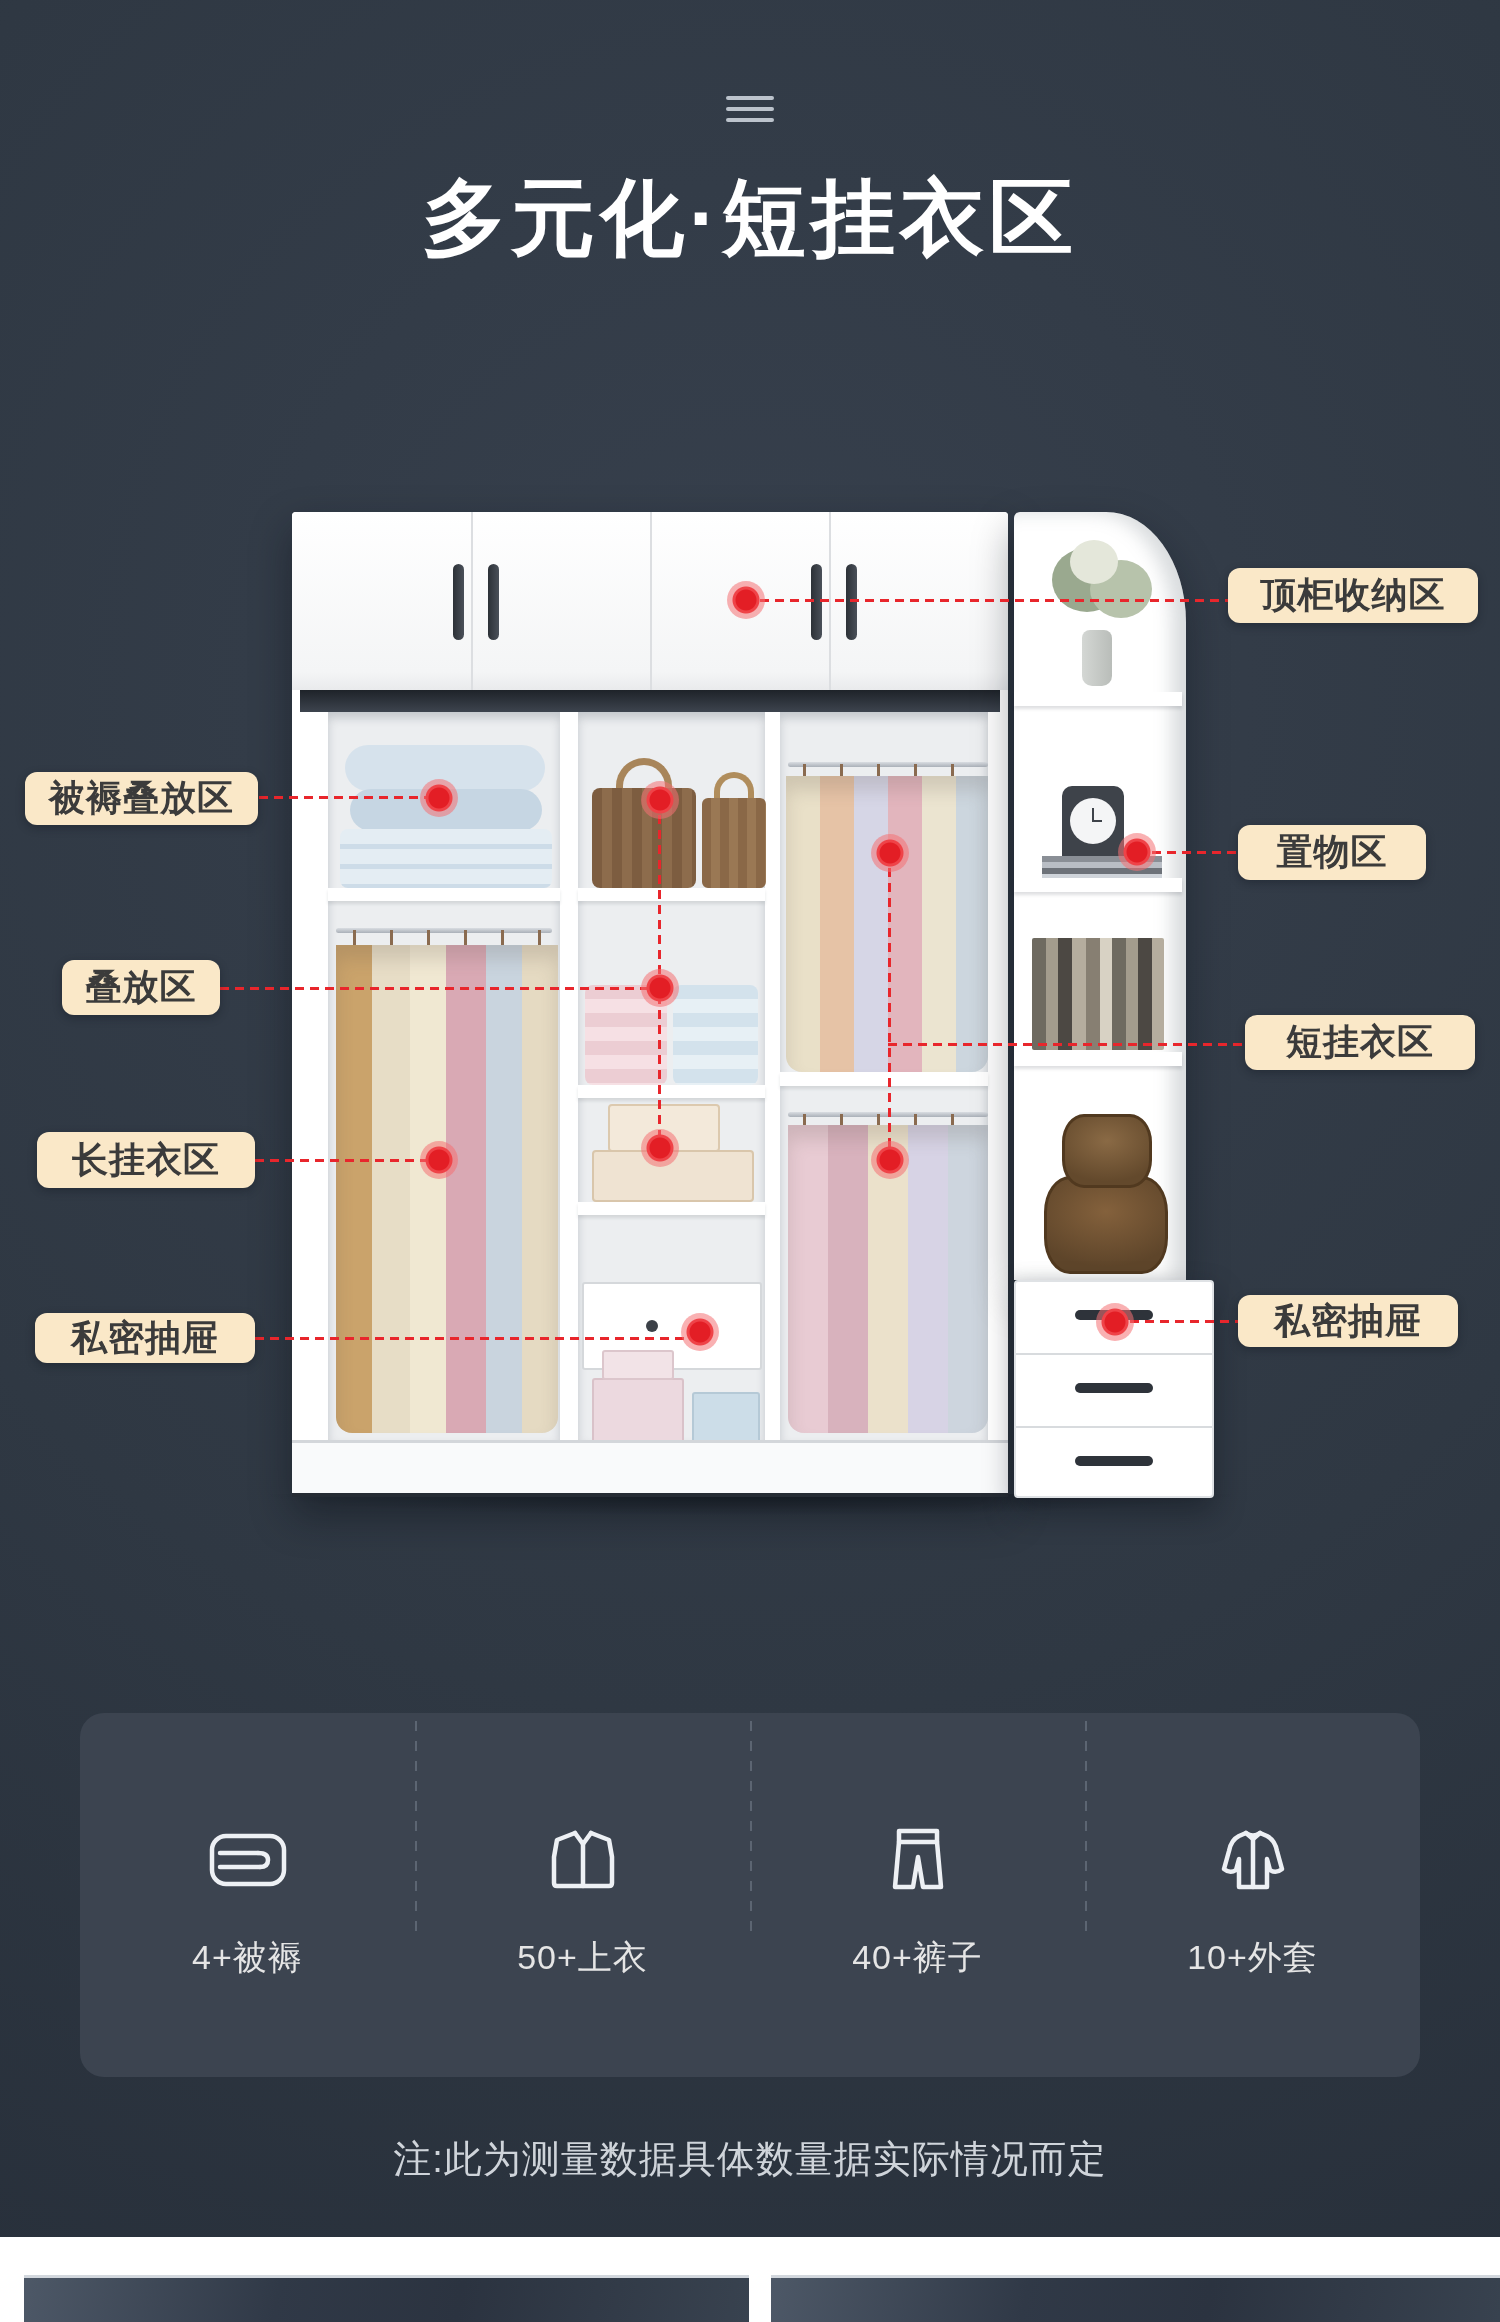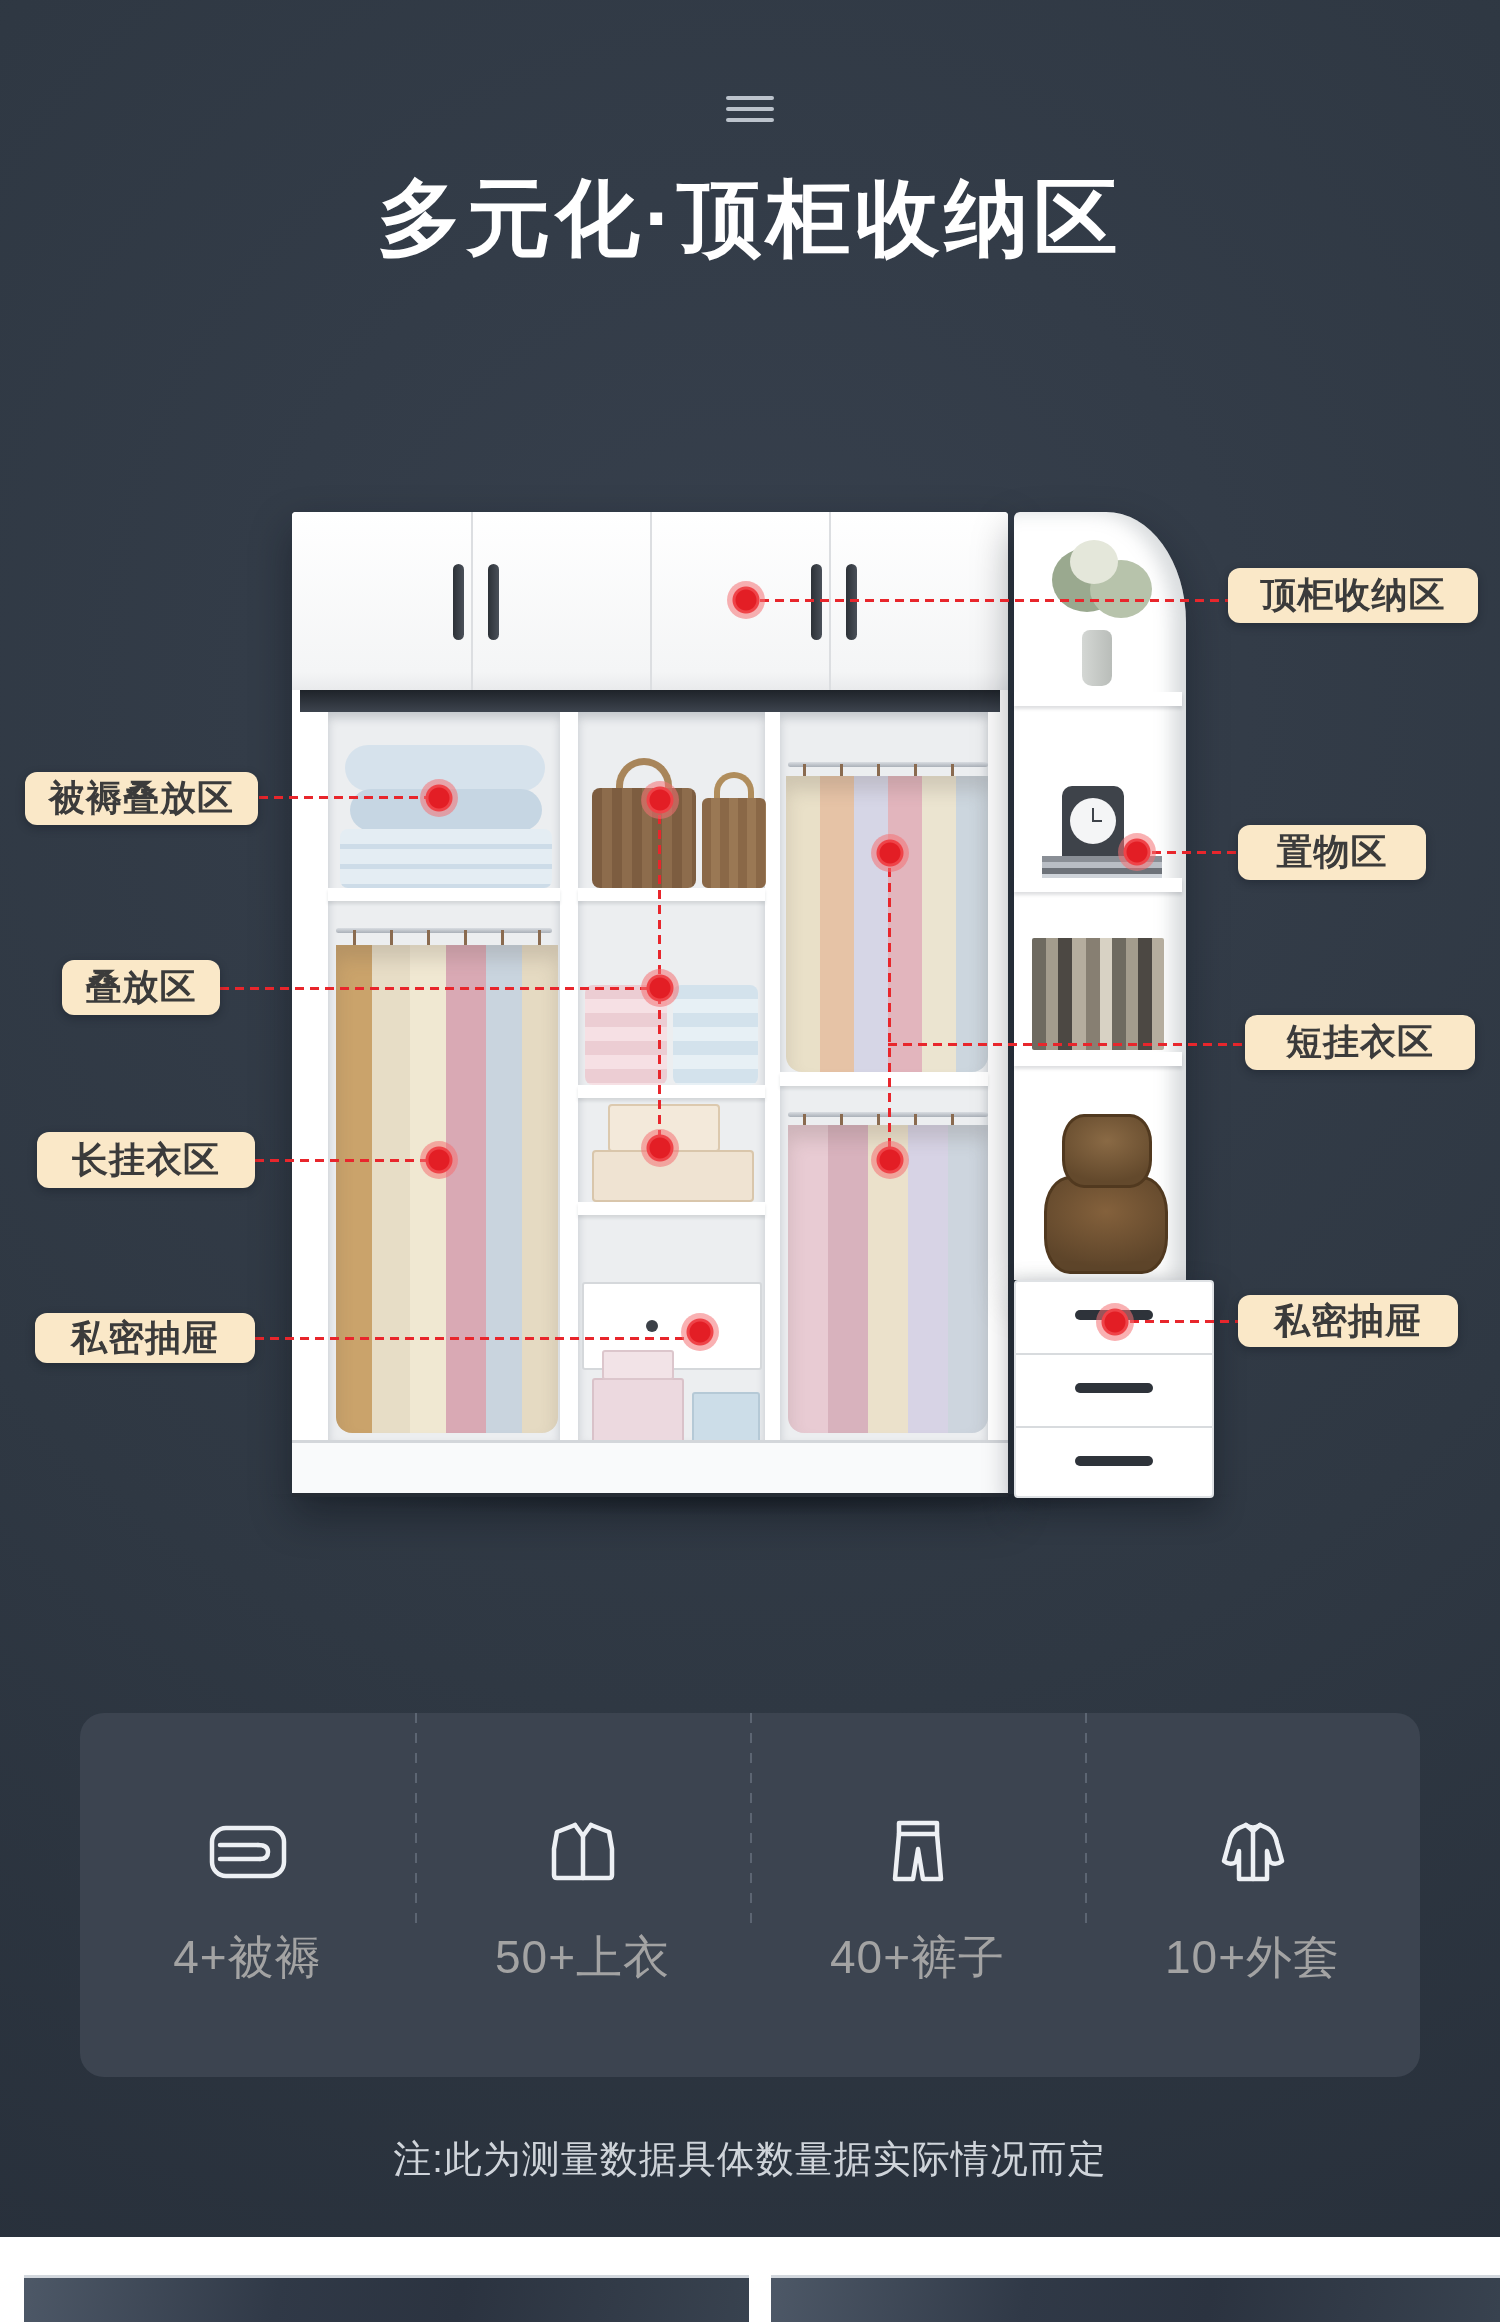--- a/index.html
+++ b/index.html
@@ -134,21 +134,21 @@
   .dot{position:absolute;width:38px;height:38px;border-radius:50%;
     background:radial-gradient(circle,#e31e25 0 10px,#ef4348 11px 13px,rgba(244,112,115,.55) 14px 19px);}
 
   
   .caption{left:0;right:0;top:1568px;text-align:center;color:#f2f4f6;font-size:44px;letter-spacing:2px;}
   .stats-card{left:80px;top:1713px;width:1340px;height:364px;background:#3c4450;border-radius:24px;
     display:flex;align-items:center;}
   .stat{flex:1;display:flex;flex-direction:column;align-items:center;position:relative;}
   .stat svg{width:100px;height:100px;stroke:#edf0f4;stroke-width:4.5;fill:none;
     stroke-linecap:round;stroke-linejoin:round;margin-bottom:26px;}
-  .stat-label{color:#a3a3a3;font-size:46px;letter-spacing:1px;}
+  .stat-label{color:#e5e5e5;font-size:34px;letter-spacing:1px;}
   .stat-divider{position:absolute;left:0;top:-88px;width:2px;height:220px;
     background:repeating-linear-gradient(180deg,#5c6572 0 10px,transparent 10px 20px);}
   .note{left:0;right:0;top:2134px;text-align:center;color:#cfd4da;font-size:38px;letter-spacing:1px;}
 
   
   .bottom-strip{left:0;top:2237px;width:1500px;height:85px;background:#ffffff;}
   .panel{position:absolute;top:2275px;height:47px;border-top:3px solid #d2d7dd;box-sizing:border-box;
     background:linear-gradient(100deg,#4d5867 0%,#303947 35%,#2b3340 60%,#38424f 100%);}
   .panel-left{left:24px;width:725px;}
   .panel-right{left:771px;width:729px;}
@@ -156,21 +156,21 @@
 </head>
 <body>
 
 <div class="page">
 
   <div class="abs deco-lines">
     <i></i>
       <i></i>
       <i></i>
   </div>
-  <h1 class="abs title">多元化·顶柜收纳区</h1>
+  <h1 class="abs title">多元化·短挂衣区</h1>
 
   <div>
     <div class="abs floor-shadow"></div>
     <div class="abs main-unit"></div>
 
     <div class="abs top-cabinet">
       <div class="door-line" style="left:179px"></div>
       <div class="door-line" style="left:358px"></div>
       <div class="door-line" style="left:537px"></div>
       <div class="handle" style="left:161px;top:52px"></div>

